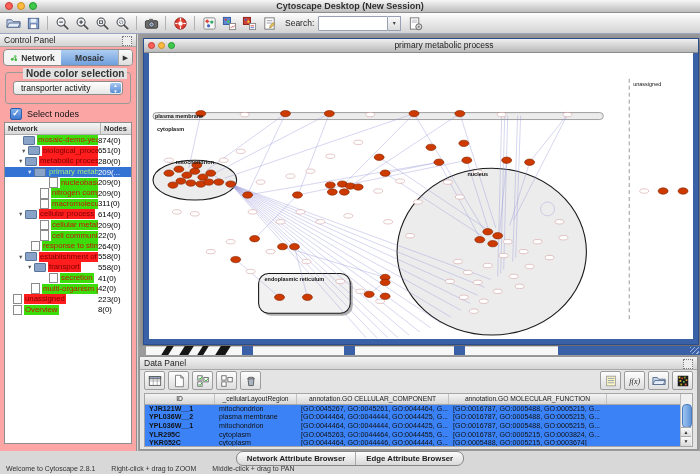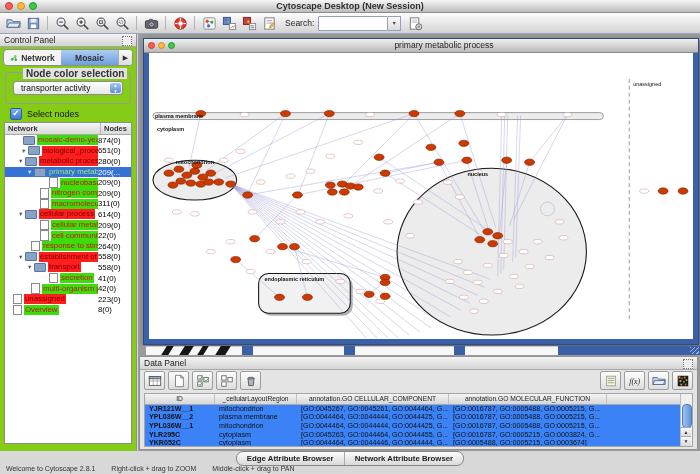--- a/index.html
+++ b/index.html
@@ -22,21 +22,21 @@
     display:flex;align-items:center;padding:0 3px;}
   .tbtn{width:20px;height:18px;display:flex;align-items:center;justify-content:center;flex:0 0 auto;}
   .tbtn svg{width:15px;height:15px;}
   .tsep{width:1px;height:14px;background:#b3b3b3;margin:0 4px;flex:0 0 auto;}
   #search-label{font-size:8.5px;color:#222;margin:0 4px 0 6px;}
   #search-input{width:64px;height:11px;font-size:8px;border:1px solid #97a0b4;background:#fff;border-radius:1px;}
   #search-arrow{width:12px;height:13px;border:1px solid #97a0b4;border-left:none;background:linear-gradient(#fafafa,#dcdcdc);
     font-size:6px;text-align:center;line-height:12px;color:#444;}
 
   
-  #control-panel{position:absolute;top:34px;left:0;width:137px;bottom:23px;background:#84cc16;
+  #control-panel{position:absolute;top:34px;left:0;width:137px;bottom:23px;background:#fca5a5;
     border-right:1px solid #8f8f8f;box-sizing:border-box;}
   .panel-title{height:12px;font-size:8.5px;line-height:12px;padding-left:4px;color:#222;
     background:linear-gradient(#f3f3f3,#d4d4d4);border-bottom:1px solid #a8a8a8;position:relative;}
   .float-icon{position:absolute;right:4px;top:2px;width:8px;height:8px;border:1px dotted #777;background:#eee;}
   #cp-tabs{position:absolute;top:15px;left:3px;right:3px;height:15px;background:#f4f4f4;
     border:1px solid #8d8d8d;border-radius:4px;display:flex;overflow:hidden;}
   .cp-tab{flex:1;display:flex;align-items:center;justify-content:center;gap:3px;
     font-size:8.5px;font-weight:bold;color:#333;}
   .cp-tab.selected{background:linear-gradient(#aecdf2,#6f9fdd);}
   .tab-more{width:13px;border-left:1px solid #aaa;display:flex;align-items:center;justify-content:center;
@@ -755,19 +755,19 @@
           <div id="dt-thumb"></div>
           <div class="dt-arrow" style="bottom:9px;">▲</div>
           <div class="dt-arrow" style="bottom:0;">▼</div>
         </div>
       </div>
     </div>
   </div>
 
   <div id="browser-tabs">
     <div id="btab-group">
+        <span class="btab">Network Attribute Browser</span>
         <span class="btab">Edge Attribute Browser</span>
-        <span class="btab">Network Attribute Browser</span>
       </div>
   </div>
 
   <div id="status-bar"><span>Welcome to Cytoscape 2.8.1</span><span>Right-click + drag to ZOOM</span><span>Middle-click + drag to PAN</span></div>
 </div>
 
 </body></html>

